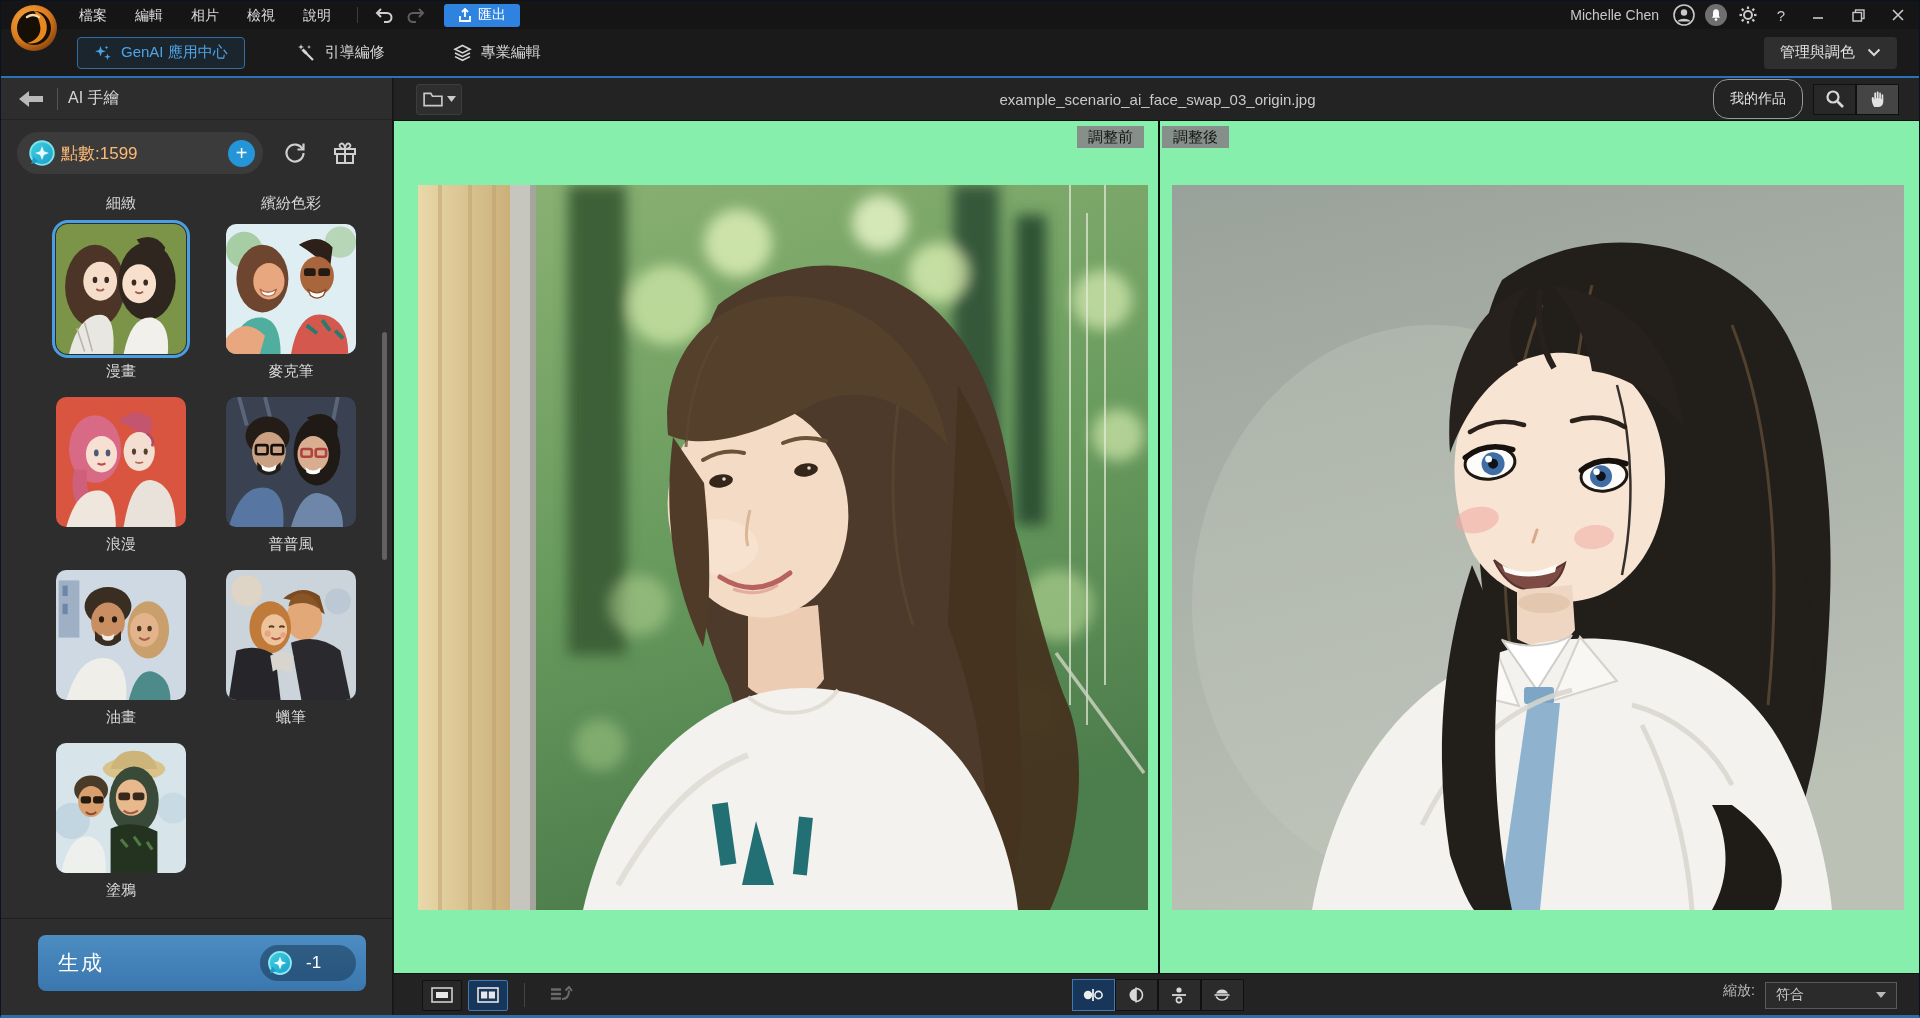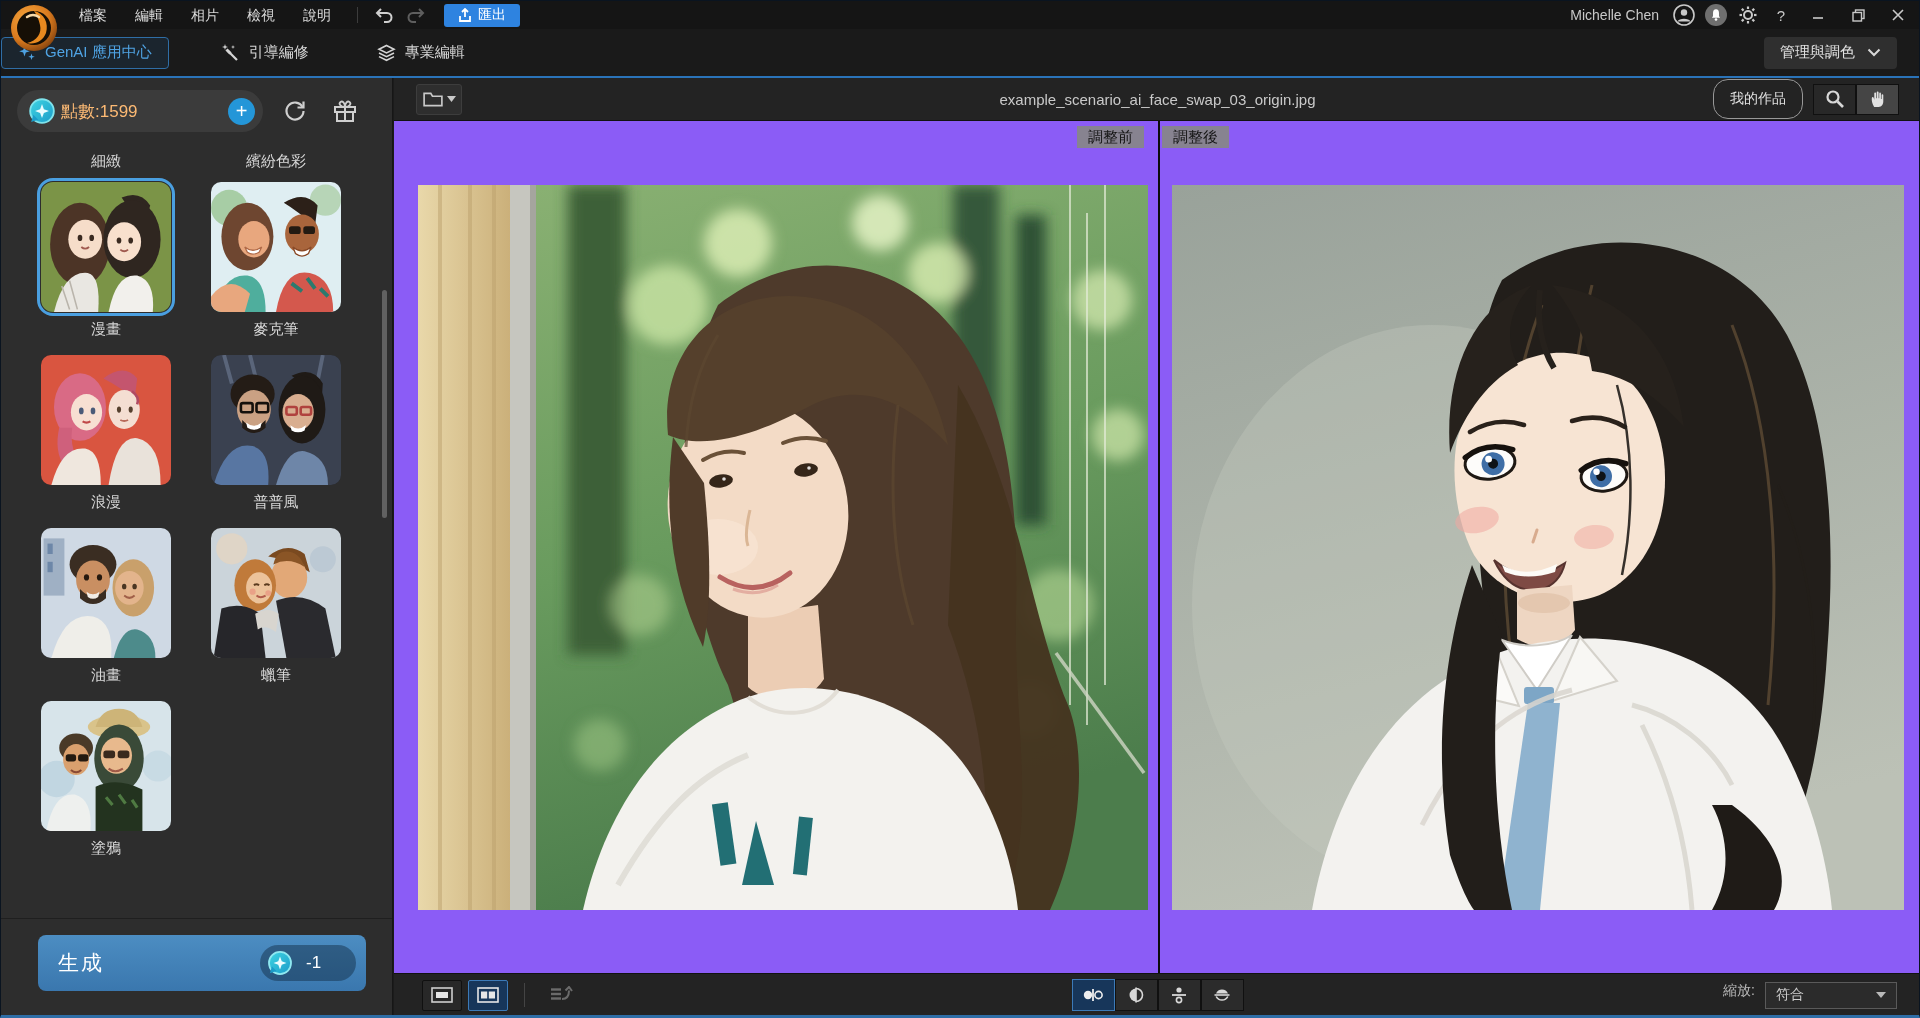--- a/index.html
+++ b/index.html
@@ -18,21 +18,21 @@
                 display:flex; align-items:center; gap:6px; padding:0 14px; font-size:14px; }
   .titlebar-right { margin-left:auto; display:flex; align-items:center; gap:10px; padding-right:8px; }
   .user-name { color:#c9c9c9; font-size:14px; margin-right:4px; }
   .circle-btn { width:22px; height:22px; border-radius:50%; display:flex; align-items:center; justify-content:center; }
   .bell-bg { background:#6f6f6f; }
   .win-ctrl { width:30px; height:24px; display:flex; align-items:center; justify-content:center; }
   .help-q { color:#c9c9c9; font-size:15px; width:24px; text-align:center; }
 
   
   .toolbar { position:absolute; left:0; top:28px; width:1920px; height:47px; background:#1a1a1a;
-             display:flex; align-items:center; }
+             display:flex; align-items:center; padding-left:76px; }
   .mode-tab { display:flex; align-items:center; gap:9px; height:32px; padding:0 16px; margin-right:36px;
               color:#d5d5d5; font-size:15px; border-radius:4px; }
   .mode-tab.active { color:#4fa3e3; border:1px solid #2f6ea6; background:rgba(36,90,140,0.18); }
   .manage-btn { margin-left:auto; margin-right:24px; height:32px; background:#2f2f2f; border-radius:4px;
                 display:flex; align-items:center; gap:12px; padding:0 16px; color:#e2e2e2; font-size:15px; }
   .accent-line { position:absolute; left:0; top:75px; width:1920px; height:2px; background:#2a73b8; }
 
   
   .left-panel { position:absolute; left:0; top:77px; width:392px; height:938px; background:#2d2d2d;
                 border-right:1px solid #161616; display:flex; flex-direction:column; }
@@ -41,21 +41,21 @@
   .ph-divider { width:1px; height:22px; background:#555; margin:0 10px 0 6px; }
   .panel-title { color:#d6d6d6; font-size:16px; }
   .points-row { display:flex; align-items:center; padding:12px 14px 10px 16px; gap:14px; }
   .points-pill { flex:0 0 auto; width:246px; height:42px; background:#3b3b3b; border-radius:21px;
                  display:flex; align-items:center; padding:0 8px 0 10px; }
   .points-text { color:#fdba74; font-size:17px; margin-left:4px; }
   .plus-btn { margin-left:auto; width:27px; height:27px; border-radius:50%; background:#2496d8; color:#fff;
               display:flex; align-items:center; justify-content:center; font-size:20px; line-height:1; }
   .round-tool { width:36px; height:36px; display:flex; align-items:center; justify-content:center; }
 
-  .styles-scroll { position:relative; flex:1; overflow:hidden; padding-top:10px; }
+  .styles-scroll { position:relative; flex:1; overflow:hidden; padding-top:10px;margin-left:15px; }
   .styles-grid { display:grid; grid-template-columns:130px 130px; column-gap:40px; margin-left:40px; }
   .partial-label { text-align:center; color:#d8d8d8; font-size:15px; height:22px; margin-bottom:8px; }
   .style-item { width:130px; margin-bottom:16px; }
   .thumb-wrap { width:130px; height:130px; border-radius:10px; overflow:hidden; background:#222; }
   .style-item.selected .thumb-wrap { outline:3px solid #4a9fe0; outline-offset:1px; border-radius:12px; }
   .style-label { text-align:center; color:#d8d8d8; font-size:15px; margin-top:8px; }
   .vscroll { position:absolute; right:5px; top:148px; width:5px; height:228px; background:#616161; border-radius:3px; }
 
   .generate-area { height:98px; border-top:1px solid #1f1f1f; padding:16px 27px 0 37px; }
   .generate-btn { width:328px; height:56px; border-radius:8px; background:linear-gradient(#4c8dc2,#3a77ae);
@@ -73,21 +73,21 @@
                 display:flex; align-items:center; justify-content:center; gap:4px; }
   .filename { position:absolute; left:0; right:0; text-align:center; color:#c9c9c9; font-size:15px; pointer-events:none; }
   .header-right { margin-left:auto; display:flex; align-items:center; gap:10px; }
   .myworks-btn { height:40px; border:1px solid #989898; border-radius:15px; color:#e0e0e0; font-size:14px;
                  display:flex; align-items:center; padding:0 16px; background:transparent; }
   .tool-group { display:flex; }
   .tool-btn { width:43px; height:31px; background:#282828; border:1px solid #101010; display:flex;
               align-items:center; justify-content:center; }
   .tool-btn.active { background:#454545; }
 
-  .canvas-body { position:relative; flex:1; background:#8b5cf6; overflow:hidden; }
+  .canvas-body { position:relative; flex:1; background:#86efac; overflow:hidden; }
   .cmp-tag { position:absolute; top:5px; height:22px; line-height:22px; padding:0 11px;
              background:rgba(135,135,135,0.92); color:#161616; font-size:15px; }
   .tag-before { left:683px; }
   .tag-after { left:768px; }
   .pane-divider { position:absolute; left:764px; top:0; bottom:0; width:2px; background:#0c0c0c; }
   .img-before { position:absolute; left:24px; top:64px; width:730px; height:725px; }
   .img-after  { position:absolute; left:778px; top:64px; width:732px; height:725px; }
 
   .canvas-footer { height:43px; background:#232323; border-top:1px solid #121212; position:relative;
                    display:flex; align-items:center; padding:0 24px 0 28px; }
@@ -234,20 +234,29 @@
     <div class="manage-btn">
       <span>管理與調色</span>
       <svg width="14" height="9" viewBox="0 0 14 9">
           <path d="M1.5,1.5 L7,7 L12.5,1.5" fill="none" stroke="#d8d8d8" stroke-width="2"></path>
         </svg>
     </div>
   </div>
   <div class="accent-line"></div>
 
   <div class="left-panel">
+    <div class="panel-header">
+      <div class="back-btn">
+        <svg width="24" height="16" viewBox="0 0 24 16">
+            <path d="M10,0 L10,5 L24,5 L24,11 L10,11 L10,16 L0,8 Z" fill="#b9b9b9"></path>
+          </svg>
+      </div>
+      <div class="ph-divider"></div>
+      <div class="panel-title">AI 手繪</div>
+    </div>
 
     <div class="points-row">
       <div class="points-pill">
         <svg width="30" height="30" viewBox="0 0 16 16">
           <defs>
               <linearGradient id="coin1" x1="0" y1="0" x2="1" y2="1">
                 <stop offset="0%" stop-color="#3fd4e2"></stop>
                 <stop offset="100%" stop-color="#1b9cc9"></stop>
               </linearGradient>
             </defs>

